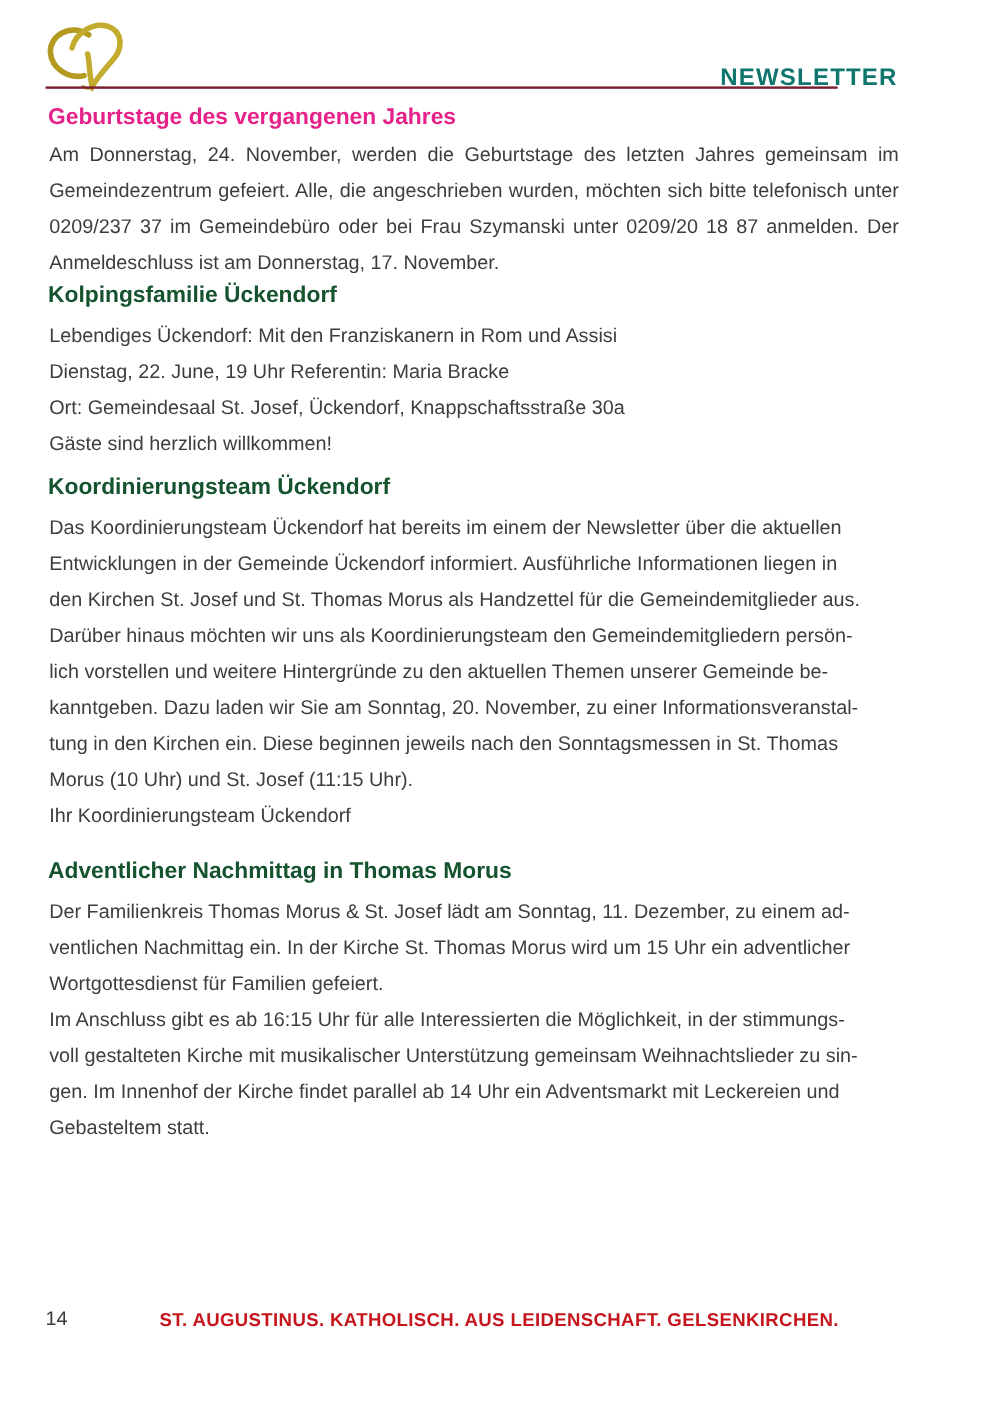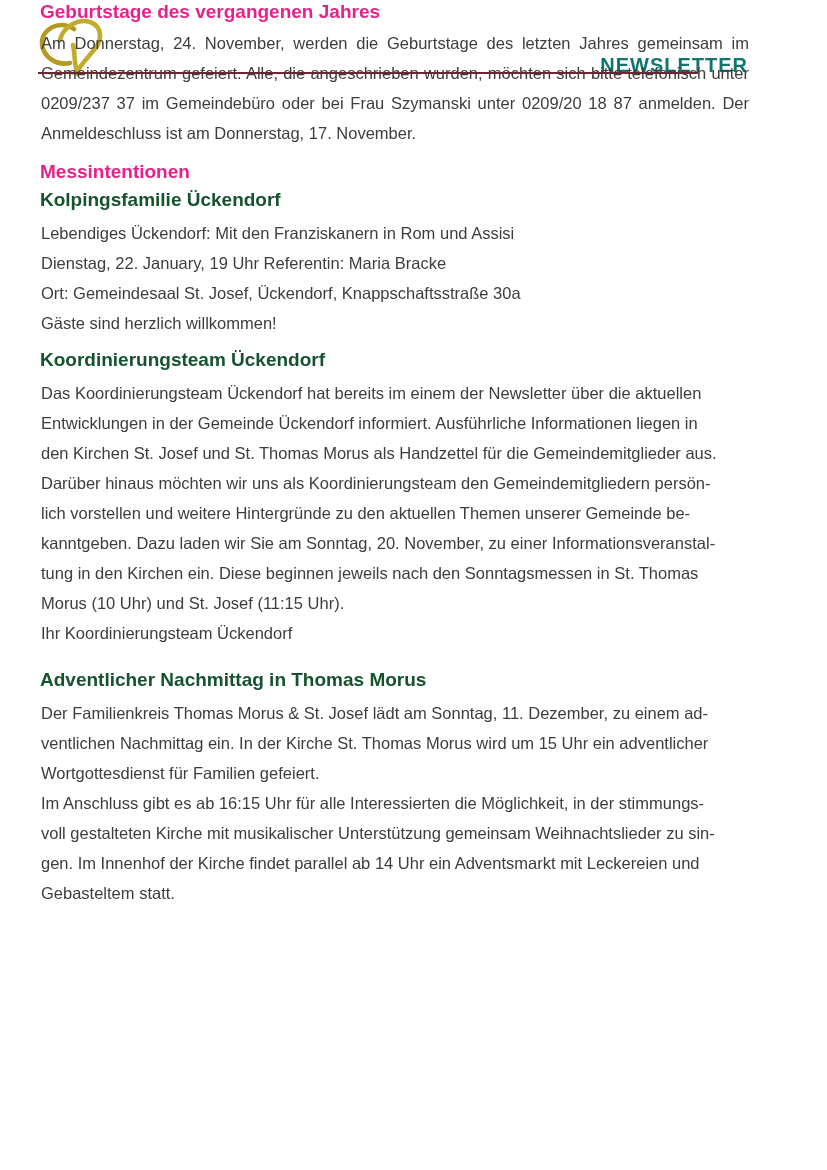--- a/index.html
+++ b/index.html
@@ -40,20 +40,21 @@
     letter-spacing: 1px;
     color: #0f766e;
   }
 
   
   .content {
     position: absolute;
     left: 40px;
     top: 0;
     width: 710px;
+    padding-top: 86px;
     color: #3d3d3d;
   }
   .h-pink, .h-cyan {
     font-size: 19px;
     font-weight: bold;
     line-height: 24px;
     margin: 0 0 4px 0;
   }
   .h-pink { color: #e6218a; }
   .h-cyan { color: #14532d; margin-bottom: 6px; }
@@ -111,26 +112,25 @@
     <path d="M43 58 C41 60 38 60 35 58" stroke="#b49a20" stroke-width="2.4" stroke-linecap="round" fill="none"></path>
   </svg>
   <div class="header-rule"></div>
   <div class="newsletter-label">NEWSLETTER</div>
 
   <main class="content">
 
     <h2 class="h-pink">Geburtstage des vergangenen Jahres</h2>
     <p class="body just">Am Donnerstag, 24. November, werden die Geburtstage des letzten Jahres gemeinsam im Gemeindezentrum gefeiert. Alle, die angeschrieben wurden, möchten sich bitte telefonisch unter 0209/237 37 im Gemeindebüro oder bei Frau Szymanski unter 0209/20 18 87 anmelden. Der Anmeldeschluss ist am Donnerstag, 17. November.</p>
 
-    <h2 class="h-pink mt12">Messintentionen</h2>
 
 
     <h2 class="h-cyan">Kolpingsfamilie Ückendorf</h2>
     <p class="body lines">Lebendiges Ückendorf: Mit den Franziskanern in Rom und Assisi
-Dienstag, 22. January, 19 Uhr Referentin: Maria Bracke
+Dienstag, 22. June, 19 Uhr Referentin: Maria Bracke
 Ort: Gemeindesaal St. Josef, Ückendorf, Knappschaftsstraße 30a
 Gäste sind herzlich willkommen!</p>
 
     <h2 class="h-cyan mt10">Koordinierungsteam Ückendorf</h2>
     <p class="body lines">Das Koordinierungsteam Ückendorf hat bereits im einem der Newsletter über die aktuellen
 Entwicklungen in der Gemeinde Ückendorf informiert. Ausführliche Informationen liegen in
 den Kirchen St. Josef und St. Thomas Morus als Handzettel für die Gemeindemitglieder aus.
 Darüber hinaus möchten wir uns als Koordinierungsteam den Gemeindemitgliedern persön-
 lich vorstellen und weitere Hintergründe zu den aktuellen Themen unserer Gemeinde be-
 kanntgeben. Dazu laden wir Sie am Sonntag, 20. November, zu einer Informationsveranstal-
@@ -142,14 +142,18 @@
     <p class="body lines">Der Familienkreis Thomas Morus &amp; St. Josef lädt am Sonntag, 11. Dezember, zu einem ad-
 ventlichen Nachmittag ein. In der Kirche St. Thomas Morus wird um 15 Uhr ein adventlicher
 Wortgottesdienst für Familien gefeiert.
 Im Anschluss gibt es ab 16:15 Uhr für alle Interessierten die Möglichkeit, in der stimmungs-
 voll gestalteten Kirche mit musikalischer Unterstützung gemeinsam Weihnachtslieder zu sin-
 gen. Im Innenhof der Kirche findet parallel ab 14 Uhr ein Adventsmarkt mit Leckereien und
 Gebasteltem statt.</p>
 
   </main>
 
+  <footer class="footer">
+    <span class="page-number">14</span>
+    <span class="slogan">ST. AUGUSTINUS. KATHOLISCH. AUS LEIDENSCHAFT. GELSENKIRCHEN.</span>
+  </footer>
 
 </div>
 
 </body></html>

